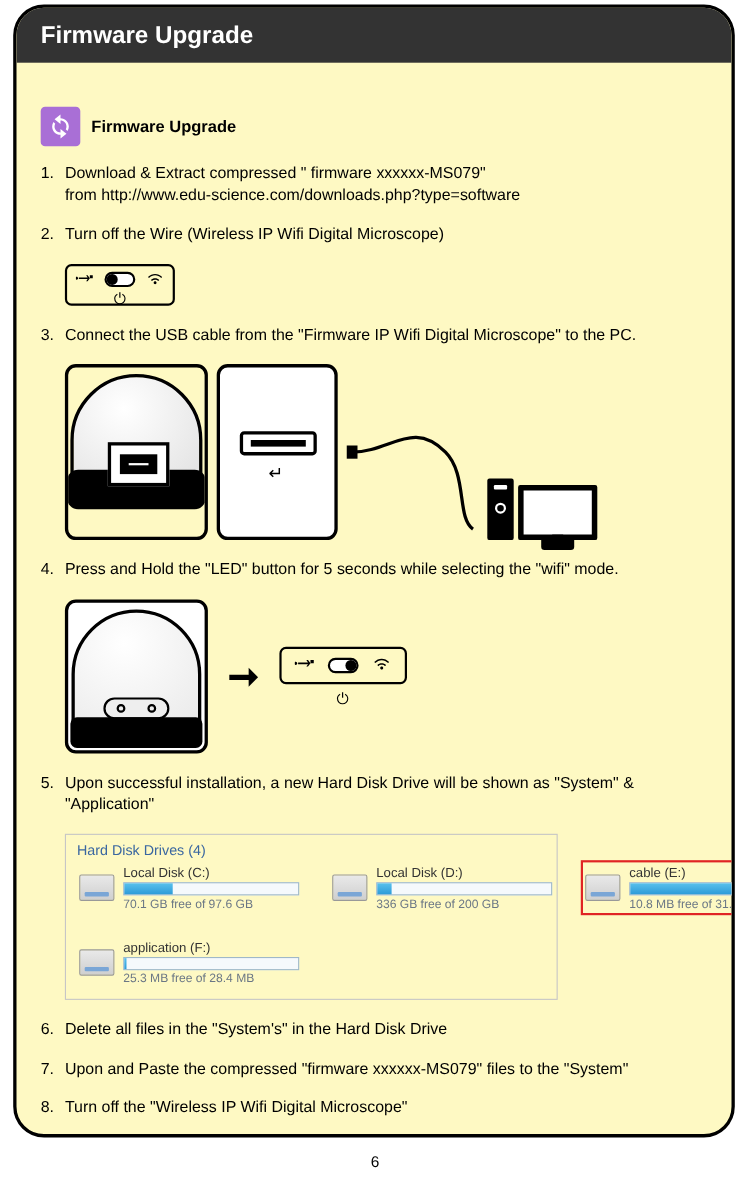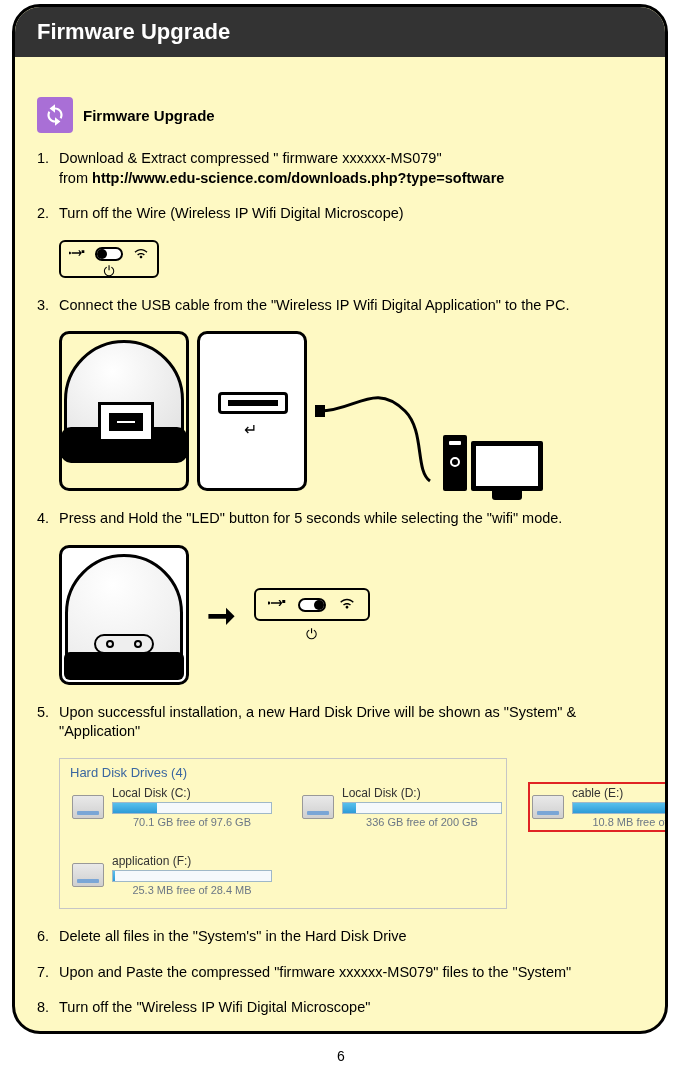--- a/index.html
+++ b/index.html
@@ -60,21 +60,21 @@
     margin-bottom: 16px;
     font-size: 14.5px;
     line-height: 1.35;
     display: flex;
   }
   .step .num {
     width: 22px;
     flex: 0 0 22px;
   }
   .step .body { flex: 1; }
-  .step .body b { font-weight: 700; }
+  .step .body b { font-weight: 400; }
 
   
   .fig { margin: 6px 0 18px 22px; }
 
   
   .switch-box {
     display: inline-flex;
     flex-direction: column;
     align-items: center;
     border: 2px solid #000;
@@ -305,21 +305,21 @@
     width: 160px; height: 12px;
     border: 1px solid #9fb8c8;
     background: #f5f9fc;
     position: relative;
     margin-bottom: 2px;
   }
   .drive-bar .fill {
     position: absolute; left:0; top:0; bottom:0;
     background: linear-gradient(#58c0ec,#2d9bd8);
   }
-  .drive-free { color: #6b7785; font-size: 11px; filter: blur(0.3px); text-align: center;}
+  .drive-free { color: #6b7785; font-size: 11px; filter: blur(0.3px);}
 
   .page-number {
     position: absolute;
     left: 0; right: 0;
     bottom: 10px;
     text-align: center;
     font-size: 14px;
   }
 </style>
 </head>
@@ -368,21 +368,21 @@
                 <path fill="#000" d="M12 18c-1.1 0-2-.9-2-2s.9-2 2-2 2 .9 2 2-.9 2-2 2zm-5.7-5.7l1.4 1.4C8.8 12.6 10.3 12 12 12s3.2.6 4.3 1.7l1.4-1.4C16.2 10.8 14.2 10 12 10s-4.2.8-5.7 2.3zM2.3 8.3l1.4 1.4C6 7.4 8.9 6 12 6s6 1.4 8.3 3.7l1.4-1.4C18.9 5.5 15.6 4 12 4S5.1 5.5 2.3 8.3z"></path>
               </svg>
           </span>
         </div>
         <span class="glyph power-icon">⏻</span>
       </div>
     </div>
 
     <div class="step">
       <div class="num">3.</div>
-      <div class="body">Connect the USB cable from the "Wireless IP Wifi Digital Application" to the PC.</div>
+      <div class="body">Connect the USB cable from the "Firmware IP Wifi Digital Microscope" to the PC.</div>
     </div>
     <div class="fig step3-fig">
       <div class="scope-box">
         <div class="dome"></div>
         <div class="port-box"></div>
       </div>
       <div class="zoom-panel">
         <div class="slot"></div>
         <div class="arrow">↵</div>
       </div>

